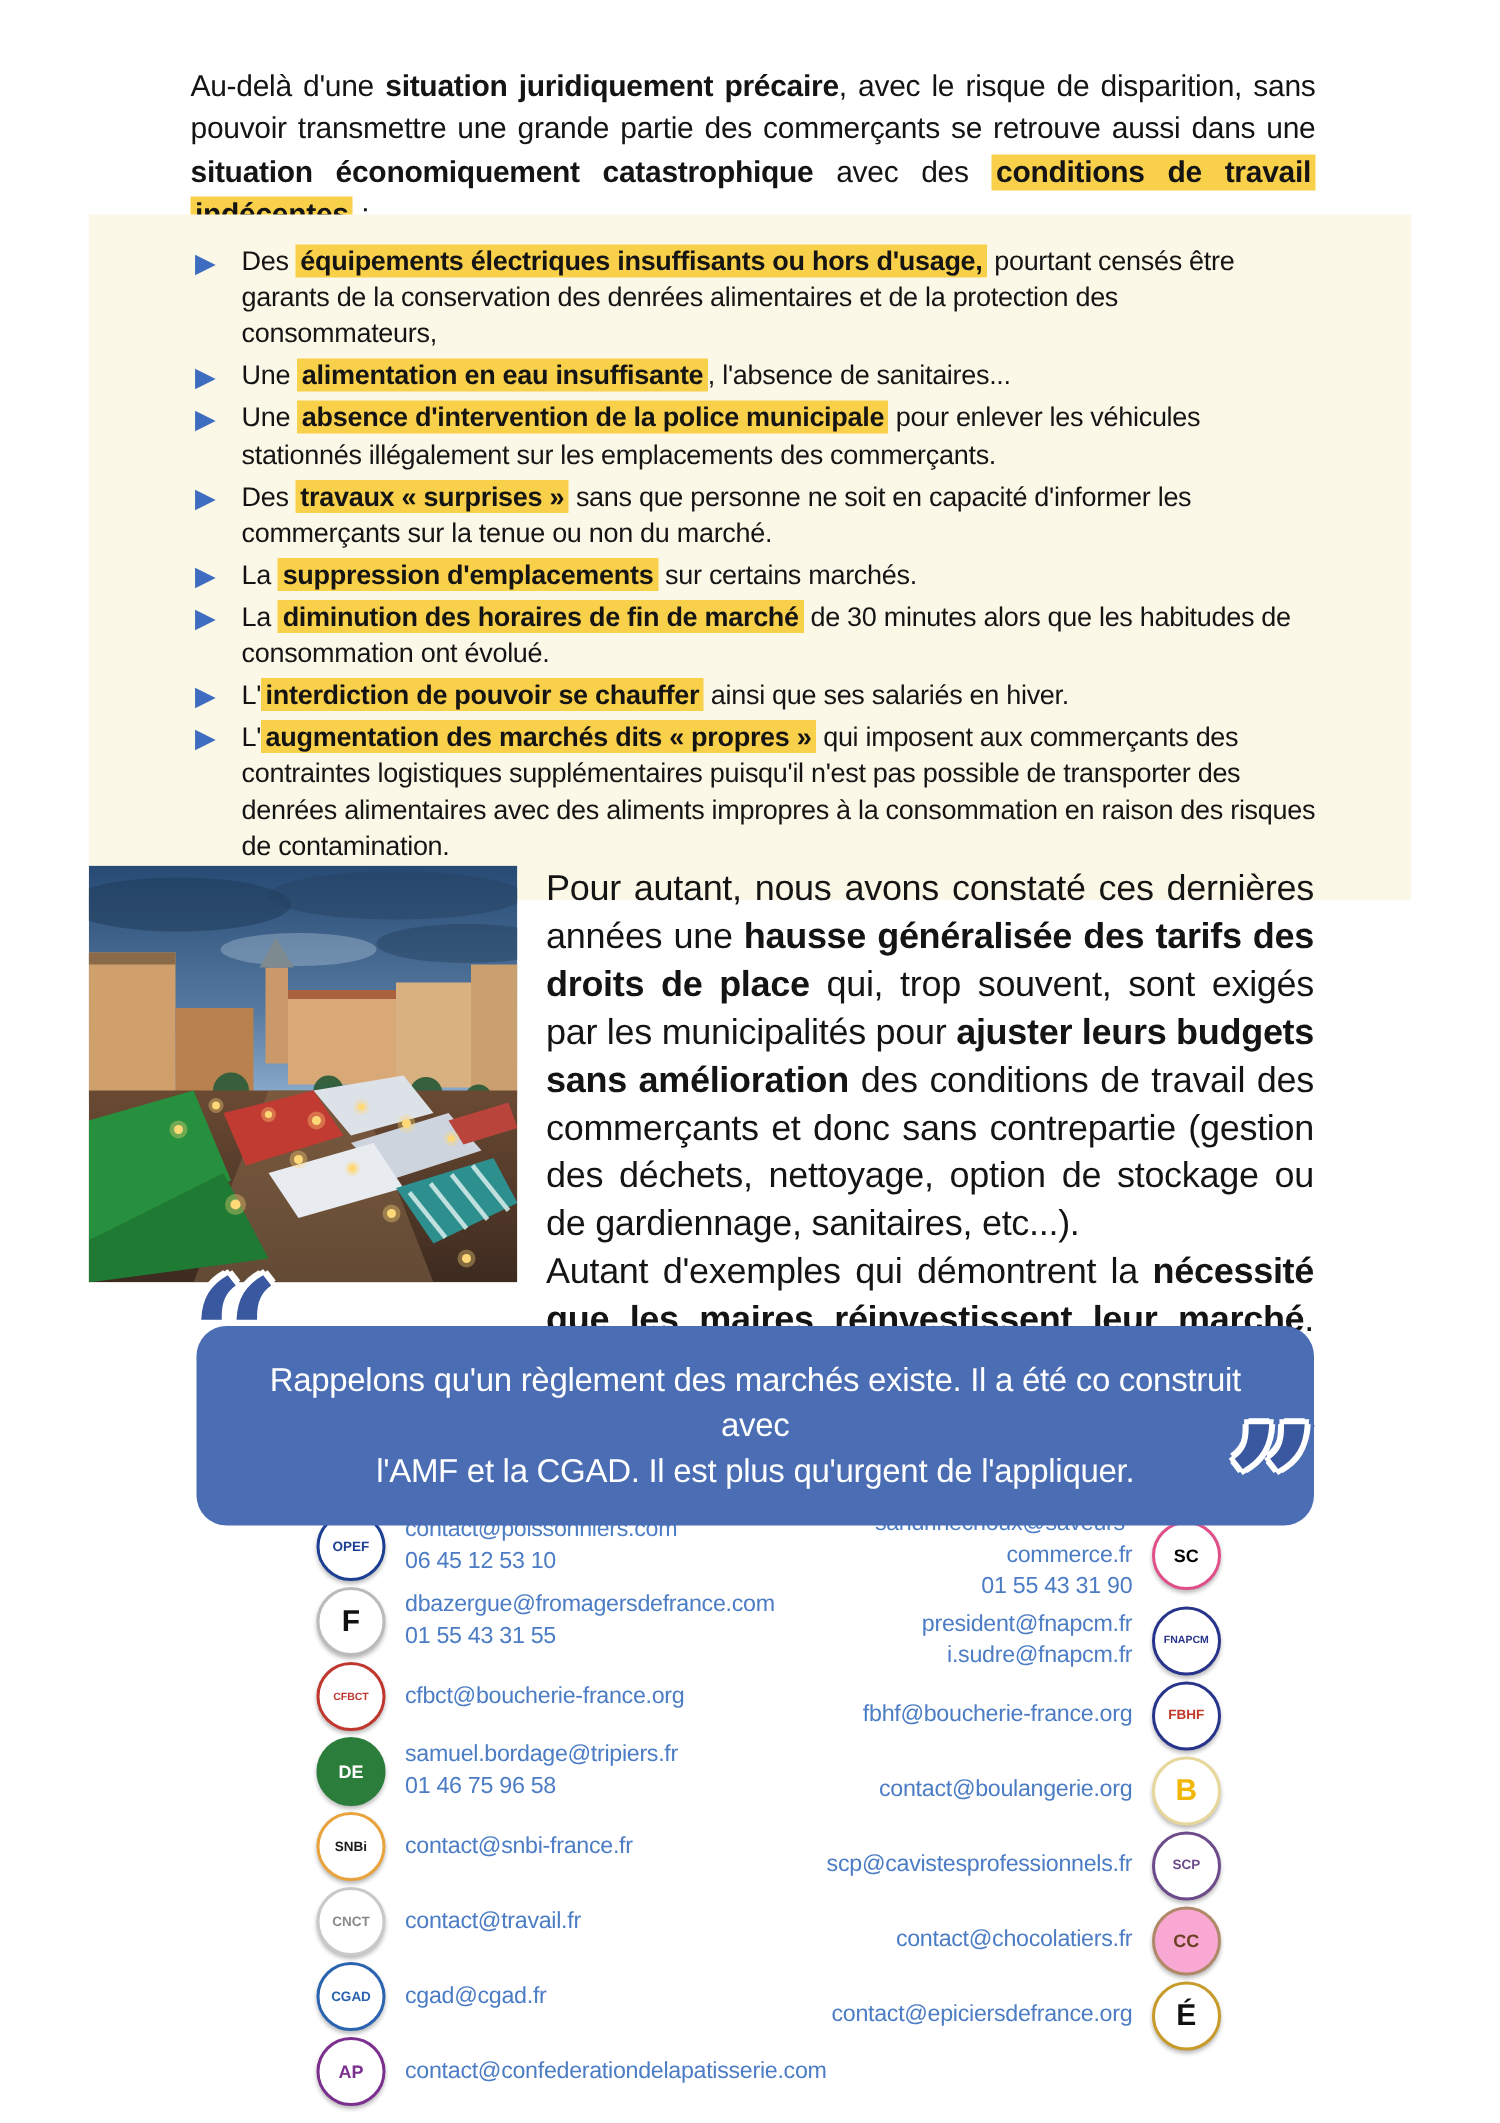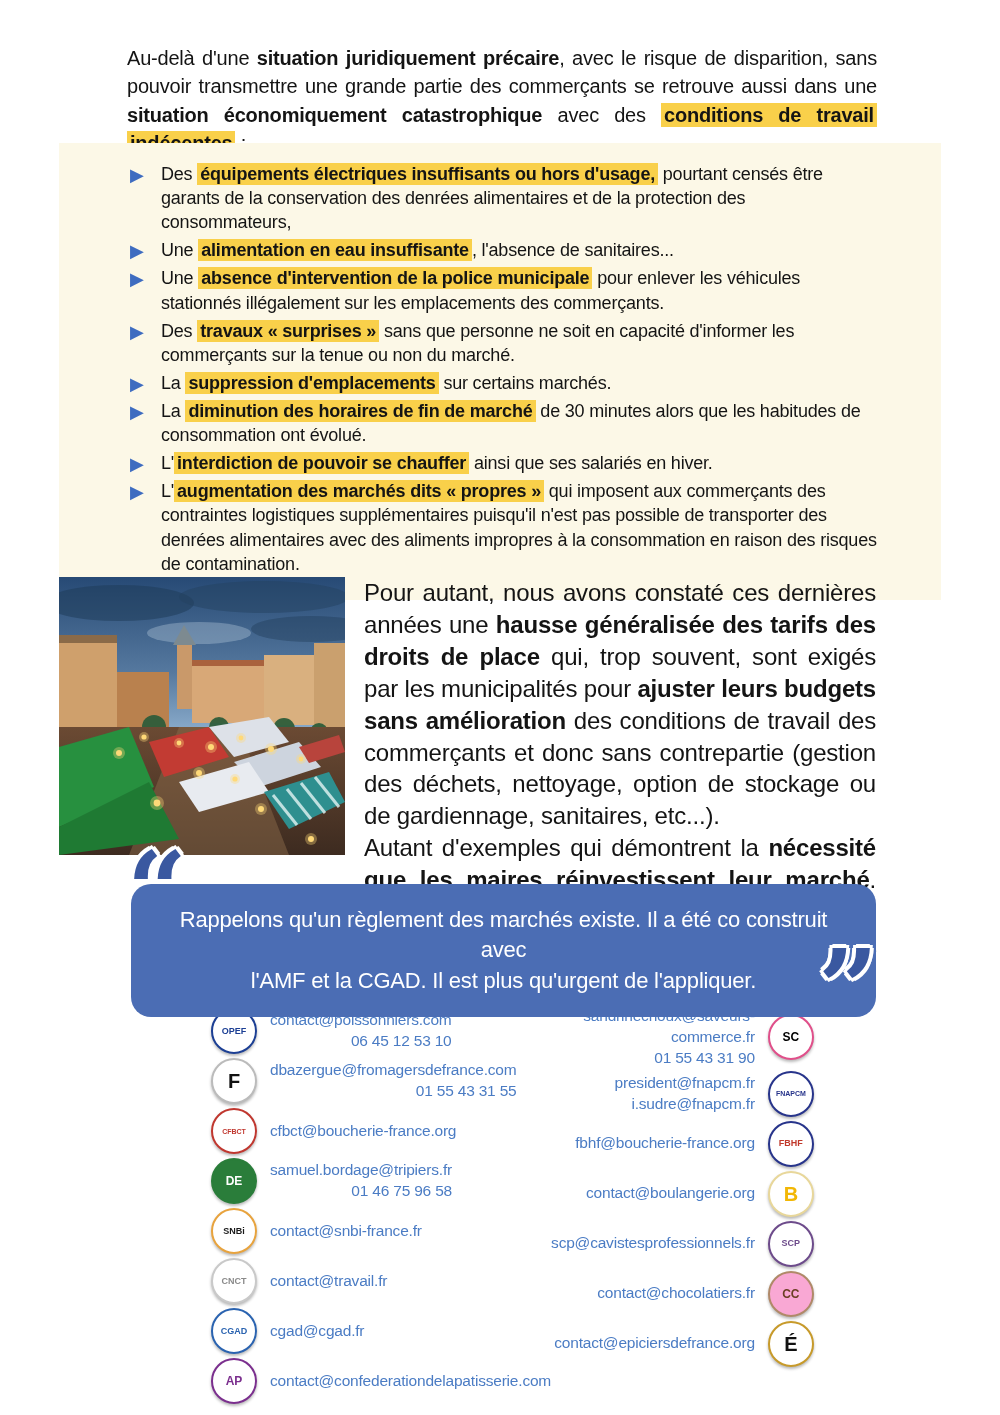--- a/index.html
+++ b/index.html
@@ -57,21 +57,21 @@
   .ccol.right{text-align:right;}
   .contact-row{display:flex;align-items:center;min-height:50px;gap:13px;}
   .ccol.right .contact-row{flex-direction:row-reverse;}
   .logo{
     width:46px;height:46px;border-radius:50%;background:#fff;flex:0 0 46px;
     display:flex;align-items:center;justify-content:center;
     border:1px solid #e0e0e0;border-style:solid;
     box-shadow:0 2px 3px rgba(0,0,0,.28);overflow:hidden;
   }
   .logo b{font-weight:700;line-height:1;text-align:center;}
-  .contact-lines{color:var(--cblue);font-size:15.5px;line-height:1.35;letter-spacing:-0.2px;text-align:right;}
+  .contact-lines{color:var(--cblue);font-size:15.5px;line-height:1.35;letter-spacing:-0.2px;}
 </style>
 </head>
 <body>
 
 <div class="page">
 
   <p class="intro"><span>Au-delà d'une </span><span class="b">situation juridiquement précaire</span><span>, avec le risque de disparition, sans pouvoir transmettre une grande partie des commerçants se retrouve aussi dans une </span><span class="b">situation économiquement catastrophique</span><span> avec des </span><span class="b hl">conditions de travail indécentes</span><span> :</span></p>
 
   <section class="issues">
     <div id="issues-list">

